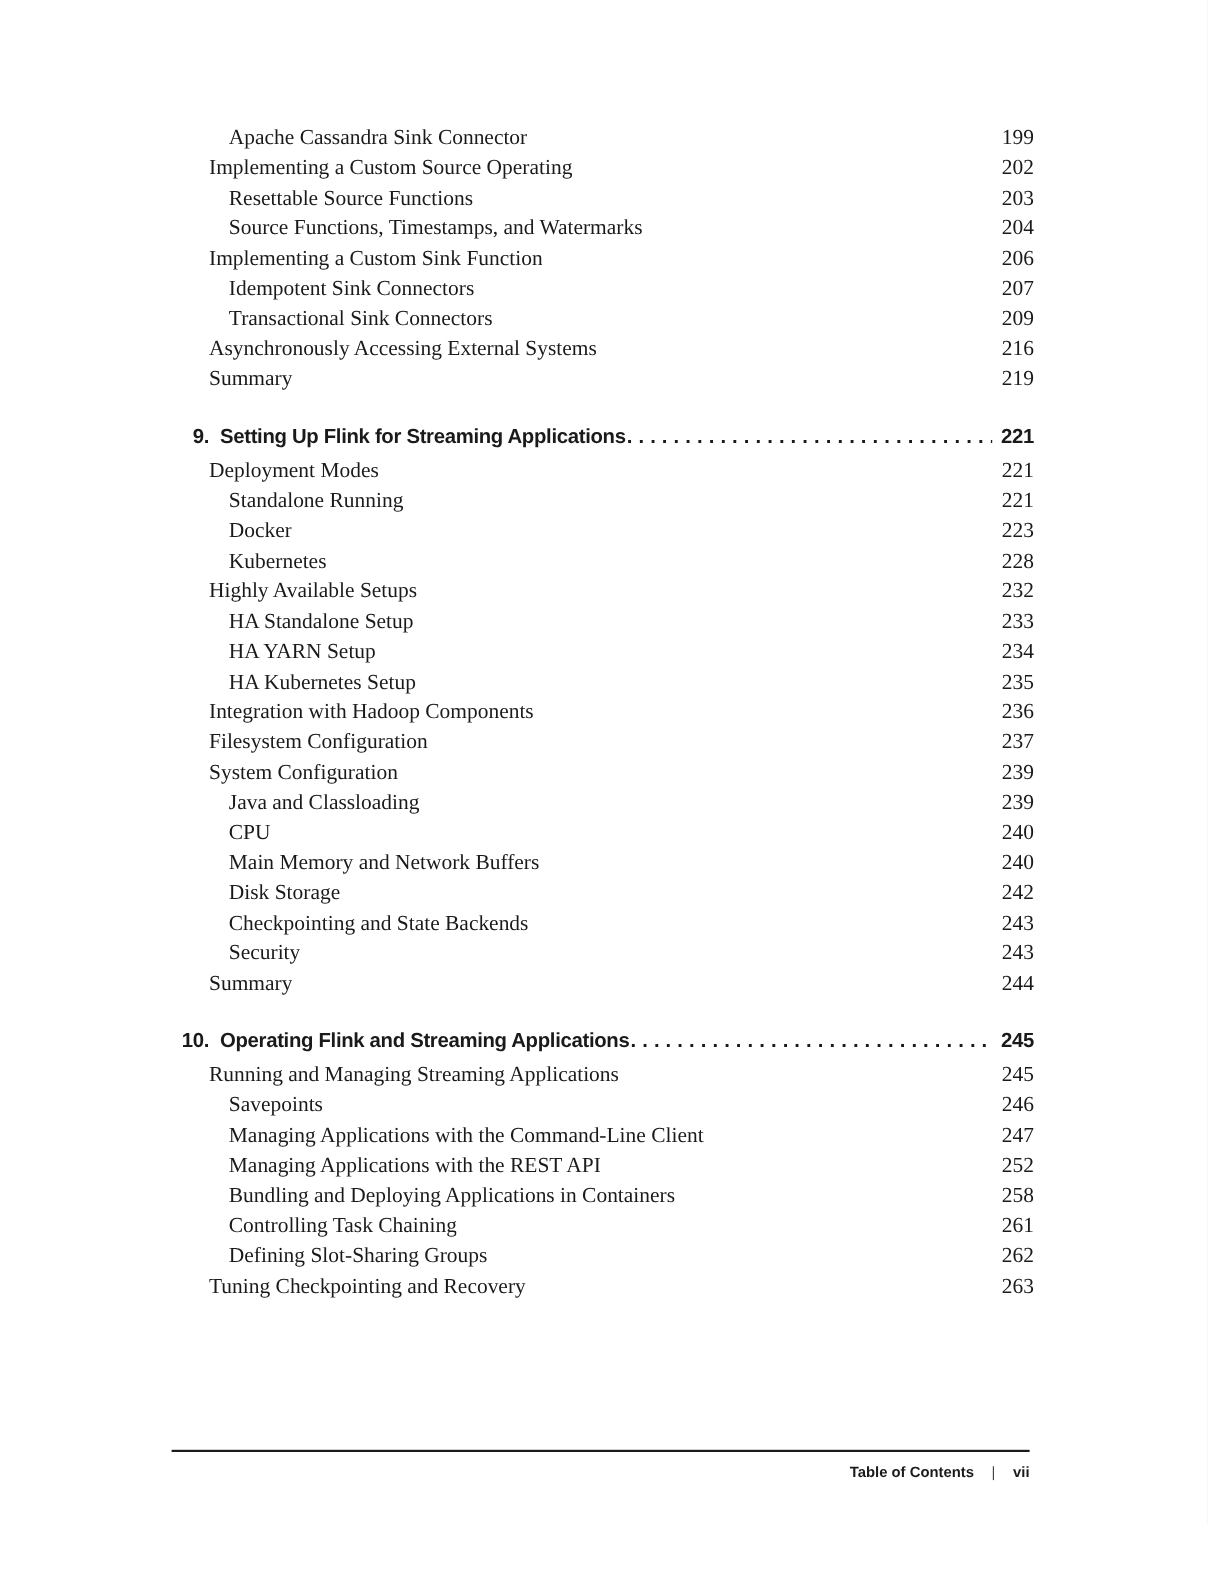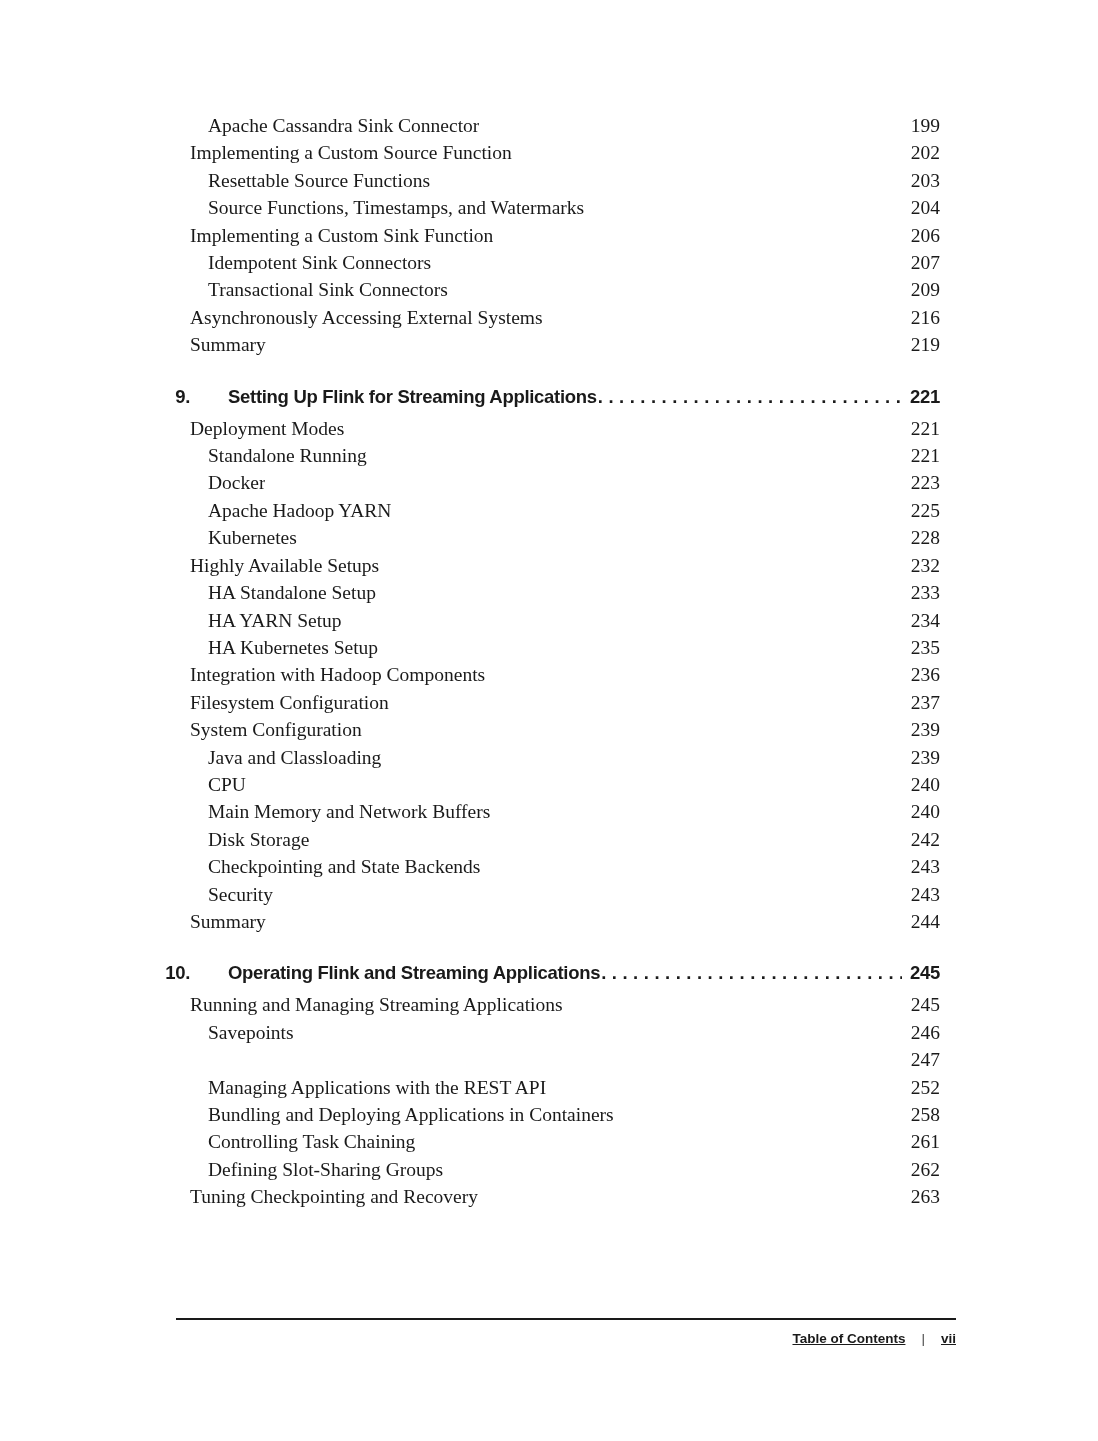--- a/index.html
+++ b/index.html
@@ -39,40 +39,39 @@
     font-family: "Liberation Sans", sans-serif;
     font-weight: bold;
     font-size: 18.5px;
     letter-spacing: -0.3px;
     line-height: 30px;
     margin-top: 23px;
     margin-bottom: 3px;
     white-space: nowrap;
   }
   .ch-num { flex: none; width: 30px; text-align: right; margin-right: 10px; }
-  .ch-title { flex: 0 0 auto; margin-left: 28px; }
+  .ch-title { flex: 0 0 auto; }
   .leader {
     flex: 1 1 auto;
     overflow: hidden;
     white-space: nowrap;
     margin: 0 8px 0 1px;
     letter-spacing: 0;
   }
   .leader::after {
     content: "..........................................................................................";
     letter-spacing: 5.5px;
   }
   .ch-page { flex: none; }
 
   .footer {
     position: absolute;
-    left: 176px;
+    left: 156px;
     width: 780px;
     top: 1318px;
-    text-decoration: underline;
   }
   .rule { height: 2px; background: #1a1a1a; }
   .footer-text {
     margin-top: 11px;
     display: flex;
     justify-content: flex-end;
     align-items: baseline;
     gap: 16px;
     font-family: "Liberation Sans", sans-serif;
     font-weight: bold;
@@ -85,21 +84,21 @@
 <body>
 
 <div class="page">
   <main class="content">
       <section class="toc-section">
         <div class="entry-row indent-2">
     <span class="entry-label">Apache Cassandra Sink Connector</span>
     <span class="entry-page">199</span>
   </div>
         <div class="entry-row indent-1">
-    <span class="entry-label">Implementing a Custom Source Function</span>
+    <span class="entry-label">Implementing a Custom Source Operating</span>
     <span class="entry-page">202</span>
   </div>
         <div class="entry-row indent-2">
     <span class="entry-label">Resettable Source Functions</span>
     <span class="entry-page">203</span>
   </div>
         <div class="entry-row indent-2">
     <span class="entry-label">Source Functions, Timestamps, and Watermarks</span>
     <span class="entry-page">204</span>
   </div>
@@ -137,24 +136,20 @@
   </div>
         <div class="entry-row indent-2">
     <span class="entry-label">Standalone Running</span>
     <span class="entry-page">221</span>
   </div>
         <div class="entry-row indent-2">
     <span class="entry-label">Docker</span>
     <span class="entry-page">223</span>
   </div>
         <div class="entry-row indent-2">
-    <span class="entry-label">Apache Hadoop YARN</span>
-    <span class="entry-page">225</span>
-  </div>
-        <div class="entry-row indent-2">
     <span class="entry-label">Kubernetes</span>
     <span class="entry-page">228</span>
   </div>
         <div class="entry-row indent-1">
     <span class="entry-label">Highly Available Setups</span>
     <span class="entry-page">232</span>
   </div>
         <div class="entry-row indent-2">
     <span class="entry-label">HA Standalone Setup</span>
     <span class="entry-page">233</span>
@@ -217,20 +212,21 @@
   </div>
         <div class="entry-row indent-1">
     <span class="entry-label">Running and Managing Streaming Applications</span>
     <span class="entry-page">245</span>
   </div>
         <div class="entry-row indent-2">
     <span class="entry-label">Savepoints</span>
     <span class="entry-page">246</span>
   </div>
         <div class="entry-row indent-2">
+    <span class="entry-label">Managing Applications with the Command-Line Client</span>
     <span class="entry-page">247</span>
   </div>
         <div class="entry-row indent-2">
     <span class="entry-label">Managing Applications with the REST API</span>
     <span class="entry-page">252</span>
   </div>
         <div class="entry-row indent-2">
     <span class="entry-label">Bundling and Deploying Applications in Containers</span>
     <span class="entry-page">258</span>
   </div>

